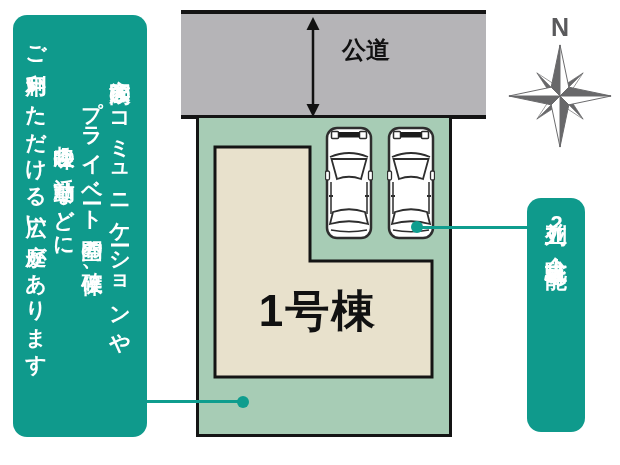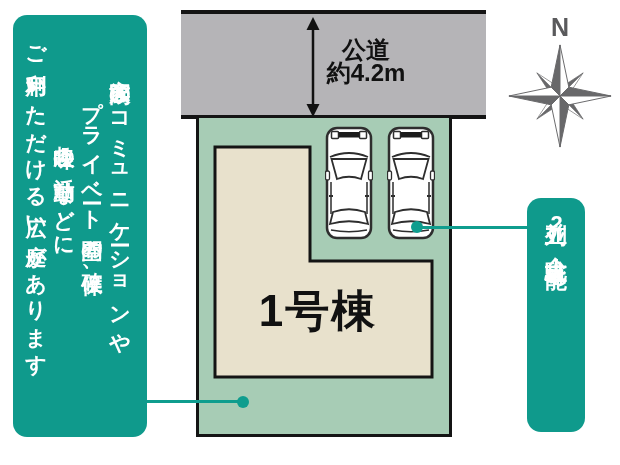--- a/index.html
+++ b/index.html
@@ -87,21 +87,20 @@
     <use href="#car-shape"></use>
   </svg>
 
   <svg class="road-arrow" width="26" height="100" viewBox="0 0 26 100">
     <line x1="13" y1="10" x2="13" y2="90" stroke="#111111" stroke-width="2.5"></line>
     <polygon points="13,0 6.5,13 19.5,13" fill="#111111"></polygon>
     <polygon points="13,100 6.5,87 19.5,87" fill="#111111"></polygon>
   </svg>
   <div class="road-label">
     <div>公道</div>
-    <div>約4.2m</div>
   </div>
 
   <div class="compass-n">N</div>
   <svg class="compass" width="108" height="108" viewBox="-55 -55 110 110">
     <g fill="#68686a" stroke="#68686a" stroke-width="1">
 
       <g transform="rotate(45) scale(0.64)">
         <polygon points="0,-52 -9,-9 0,0"></polygon>
         <polygon points="0,-52 9,-9 0,0" fill="#ffffff"></polygon>
       </g>

